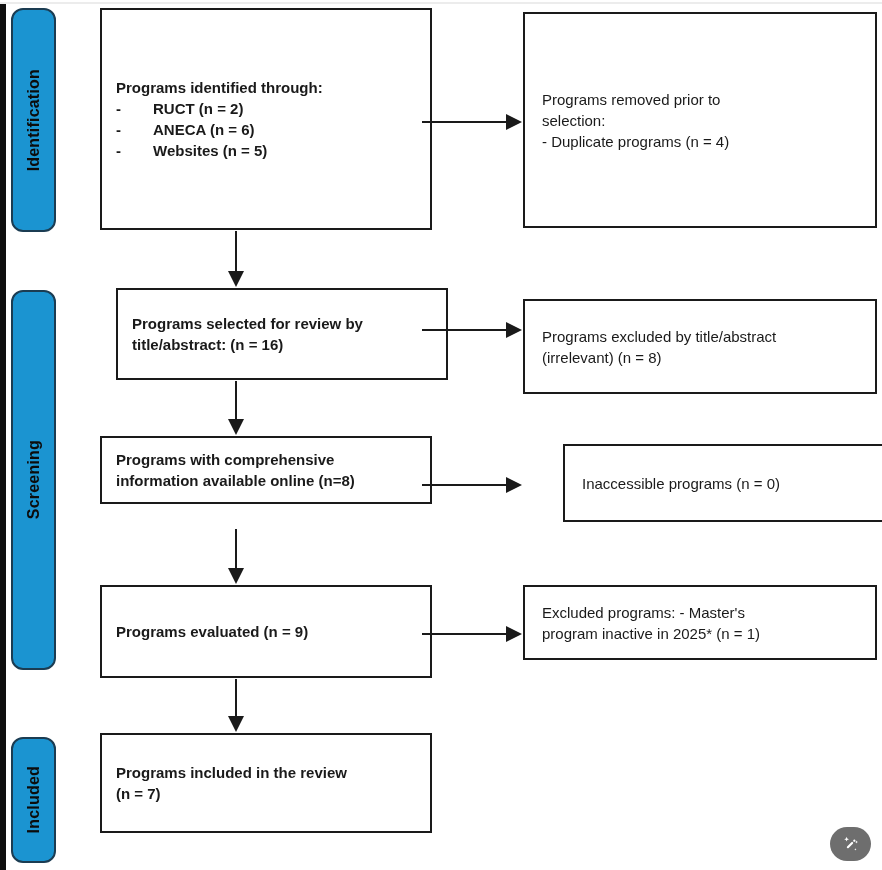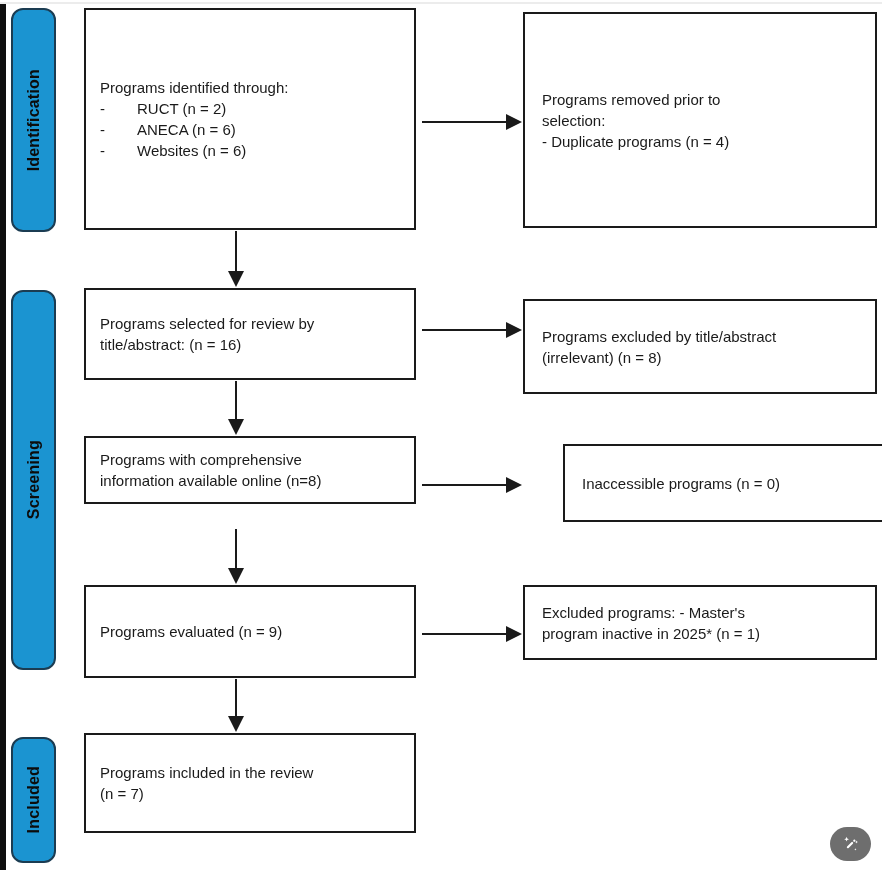--- a/index.html
+++ b/index.html
@@ -47,25 +47,25 @@
   .flow-box{
     position:absolute;
     background:#ffffff;
     border:2px solid var(--ink);
     box-sizing:border-box;
     display:flex;flex-direction:column;justify-content:center;
     font-size:15px;line-height:21px;
     padding:8px 10px 8px 14px;
   }
   .flow-box .text{white-space:pre-line;}
-  .main-col{left:84px;width:332px;}
+  .main-col{left:100px;width:332px;font-weight:bold;}
   .side-col{left:523px;width:354px;padding-left:17px;}
 
   .box-identified{top:8px;height:222px;}
-  .box-selected{top:288px;height:92px;}
+  .box-selected{top:288px;height:92px;margin-left:16px;}
   .box-comprehensive{top:436px;height:68px;}
   .box-evaluated{top:585px;height:93px;}
   .box-included{top:733px;height:100px;}
 
   .box-removed{top:12px;height:216px;}
   .box-excluded-ta{top:299px;height:95px;}
   .box-inaccessible{top:444px;height:78px;margin-left:40px;}
   .box-excluded-inactive{top:585px;height:75px;}
 
   .bullet-row{display:flex;}
@@ -109,21 +109,21 @@
     <div class="bullet-row">
       <span class="dash">-</span>
       <span>RUCT (n = 2)</span>
     </div>
     <div class="bullet-row">
       <span class="dash">-</span>
       <span>ANECA (n = 6)</span>
     </div>
     <div class="bullet-row">
       <span class="dash">-</span>
-      <span>Websites (n = 6)</span>
+      <span>Websites (n = 5)</span>
     </div>
   </div>
 
   <div class="flow-box main-col box-selected">
     <div class="text">Programs selected for review by
 title/abstract: (n = 16)</div>
   </div>
 
   <div class="flow-box main-col box-comprehensive">
     <div class="text">Programs with comprehensive

